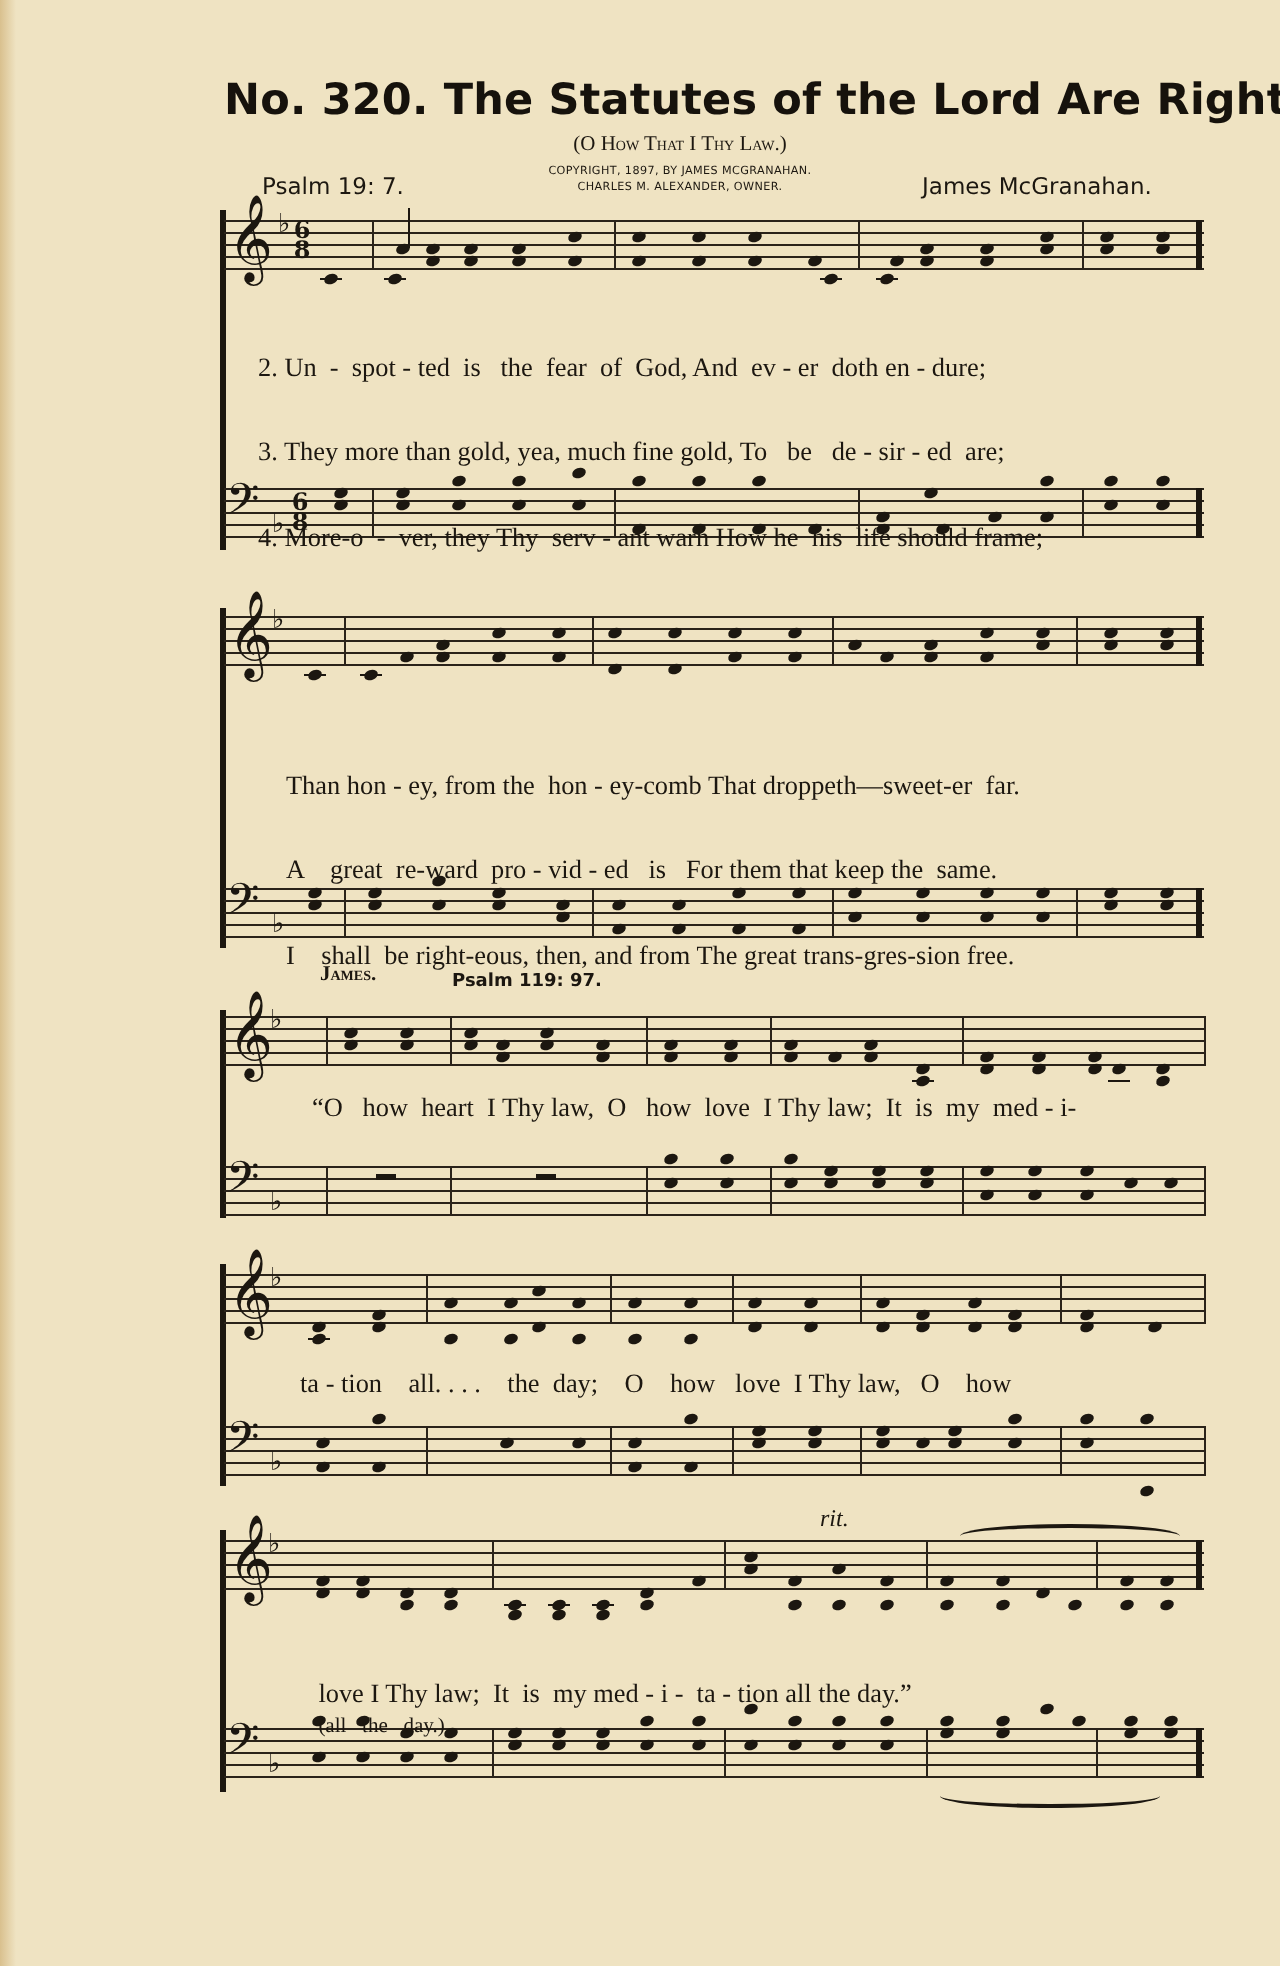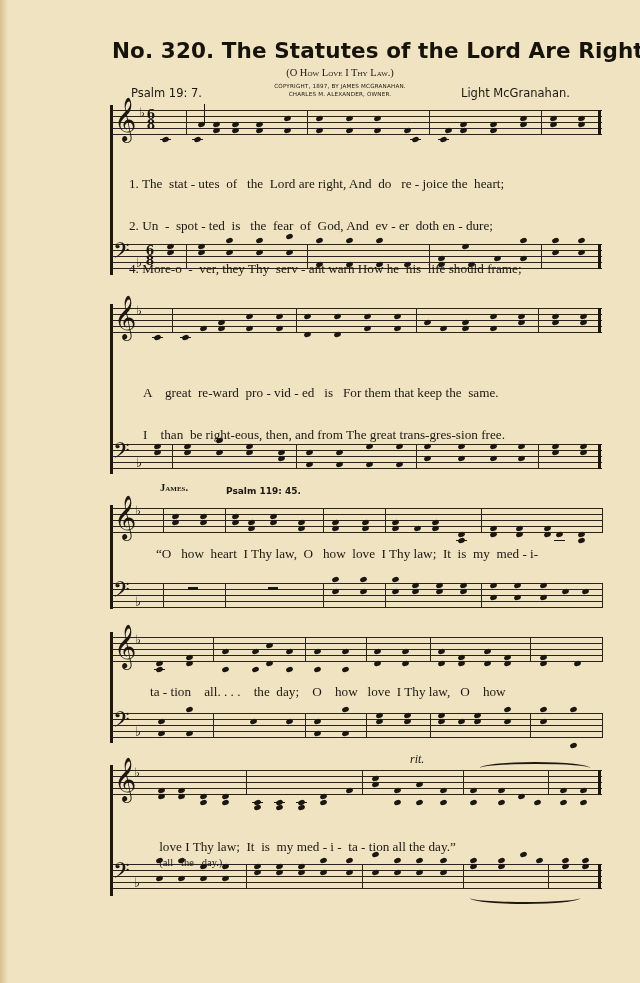--- a/index.html
+++ b/index.html
@@ -50,27 +50,27 @@
   .section-ref { position: absolute; font-family: "DejaVu Sans", sans-serif; font-size: 9px; font-weight: bold; white-space: nowrap; }
   .tempo { position: absolute; font-style: italic; font-size: 12px; white-space: nowrap; }
   .small-lyric { font-size: 10.5px; }
 </style>
 </head>
 <body>
 
 <div class="page-edge"></div>
 
 <div class="title">No. 320. The Statutes of the Lord Are Right.</div>
-<div class="subtitle">(O How Love I Thy Law.)</div>
+<div class="subtitle">(O How That I Thy Law.)</div>
 <div class="copyright">
   <div>COPYRIGHT, 1897, BY JAMES MCGRANAHAN.</div>
   <div>CHARLES M. ALEXANDER, OWNER.</div>
 </div>
 <div class="scripture">Psalm 19: 7.</div>
-<div class="composer">Light McGranahan.</div>
+<div class="composer">James McGranahan.</div>
 
 <div>
   <div class="brace" style="top:105px;height:170px;"></div>
   <div class="staff" style="top:110px;">
     <div class="line" style="top:0"></div>
       <div class="line" style="top:6px"></div>
       <div class="line" style="top:12px"></div>
       <div class="line" style="top:18px"></div>
       <div class="line" style="top:24px"></div>
   </div>
@@ -159,22 +159,22 @@
     <div class="note" style="left:468px;top:262px"></div>
   <div class="note" style="left:494px;top:256px"></div>
     <div class="note" style="left:520px;top:238px"></div>
     <div class="note" style="left:520px;top:256px"></div>
   <div class="note" style="left:552px;top:238px"></div>
     <div class="note" style="left:552px;top:250px"></div>
   <div class="note" style="left:578px;top:238px"></div>
     <div class="note" style="left:578px;top:250px"></div>
 
   <div class="lyrics" style="top:148px;">
-    <span class="lyric-line">1. The  stat - utes  of   the  Lord are right, And  do   re - joice the  heart;</span>
     <span class="lyric-line">2. Un  -  spot - ted  is   the  fear  of  God, And  ev - er  doth en - dure;</span>
+    <span class="lyric-line">3. They more than gold, yea, much fine gold, To   be   de - sir - ed  are;</span>
     <span class="lyric-line">4. More-o  -  ver, they Thy  serv - ant warn How he  his  life should frame;</span>
   </div>
 </div>
 
 <div>
   <div class="brace" style="top:304px;height:170px;"></div>
   <div class="staff" style="top:308px;">
     <div class="line" style="top:0"></div>
       <div class="line" style="top:6px"></div>
       <div class="line" style="top:12px"></div>
@@ -261,28 +261,29 @@
   <div class="note" style="left:490px;top:444px"></div>
     <div class="note" style="left:490px;top:456px"></div>
   <div class="note" style="left:518px;top:444px"></div>
     <div class="note" style="left:518px;top:456px"></div>
   <div class="note" style="left:552px;top:444px"></div>
     <div class="note" style="left:552px;top:450px"></div>
   <div class="note" style="left:580px;top:444px"></div>
     <div class="note" style="left:580px;top:450px"></div>
 
   <div class="lyrics" style="top:357px;left:143px;">
+    <span class="lyric-line">Than hon - ey, from the  hon - ey-comb That droppeth—sweet-er  far.</span>
     <span class="lyric-line">A    great  re-ward  pro - vid - ed   is   For them that keep the  same.</span>
-    <span class="lyric-line">I    than  be right-eous, then, and from The great trans-gres-sion free.</span>
+    <span class="lyric-line">I    shall  be right-eous, then, and from The great trans-gres-sion free.</span>
   </div>
 </div>
 
 <div>
   <div class="section-label" style="left:160px;top:482px;">James.</div>
-  <div class="section-ref" style="left:226px;top:486px;">Psalm 119: 45.</div>
+  <div class="section-ref" style="left:226px;top:486px;">Psalm 119: 97.</div>
   <div class="brace" style="top:505px;height:104px;"></div>
   <div class="staff" style="top:508px;">
     <div class="line" style="top:0"></div>
       <div class="line" style="top:6px"></div>
       <div class="line" style="top:12px"></div>
       <div class="line" style="top:18px"></div>
       <div class="line" style="top:24px"></div>
   </div>
   <div class="clef" style="left:114px;top:498px;font-size:38px;">𝄞</div>
   <div class="keysig" style="left:135px;top:504px;">♭</div>

